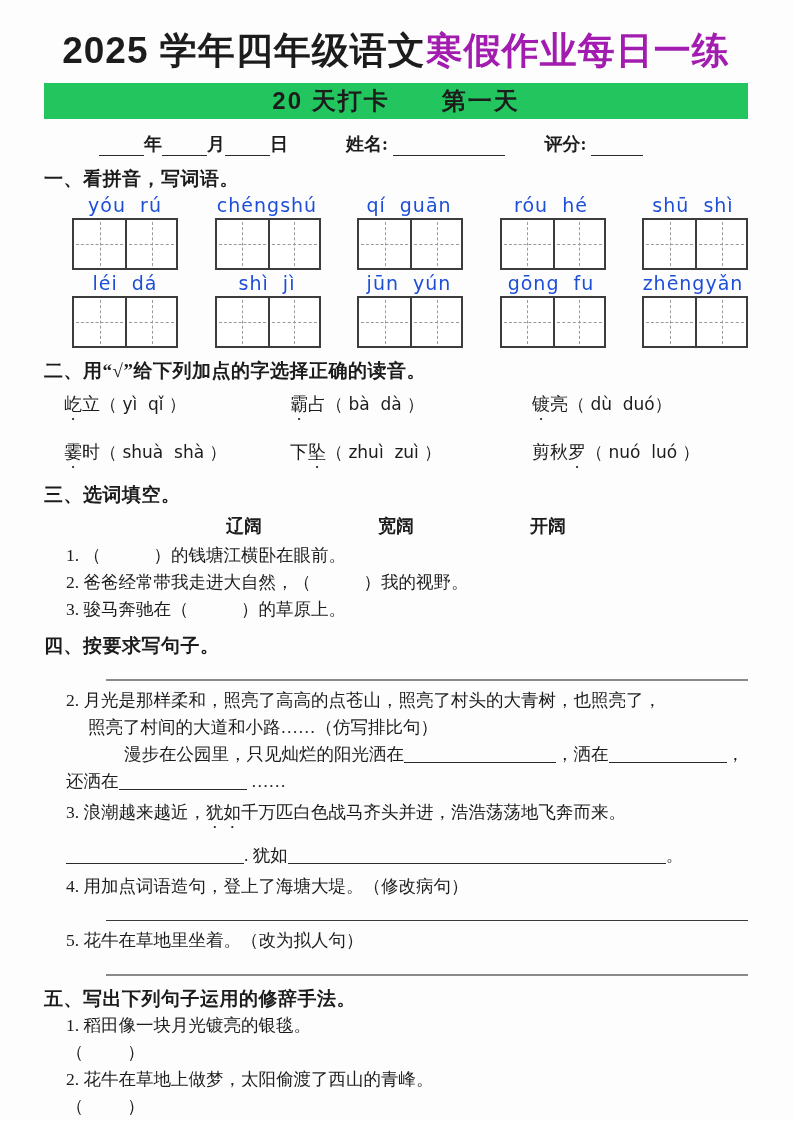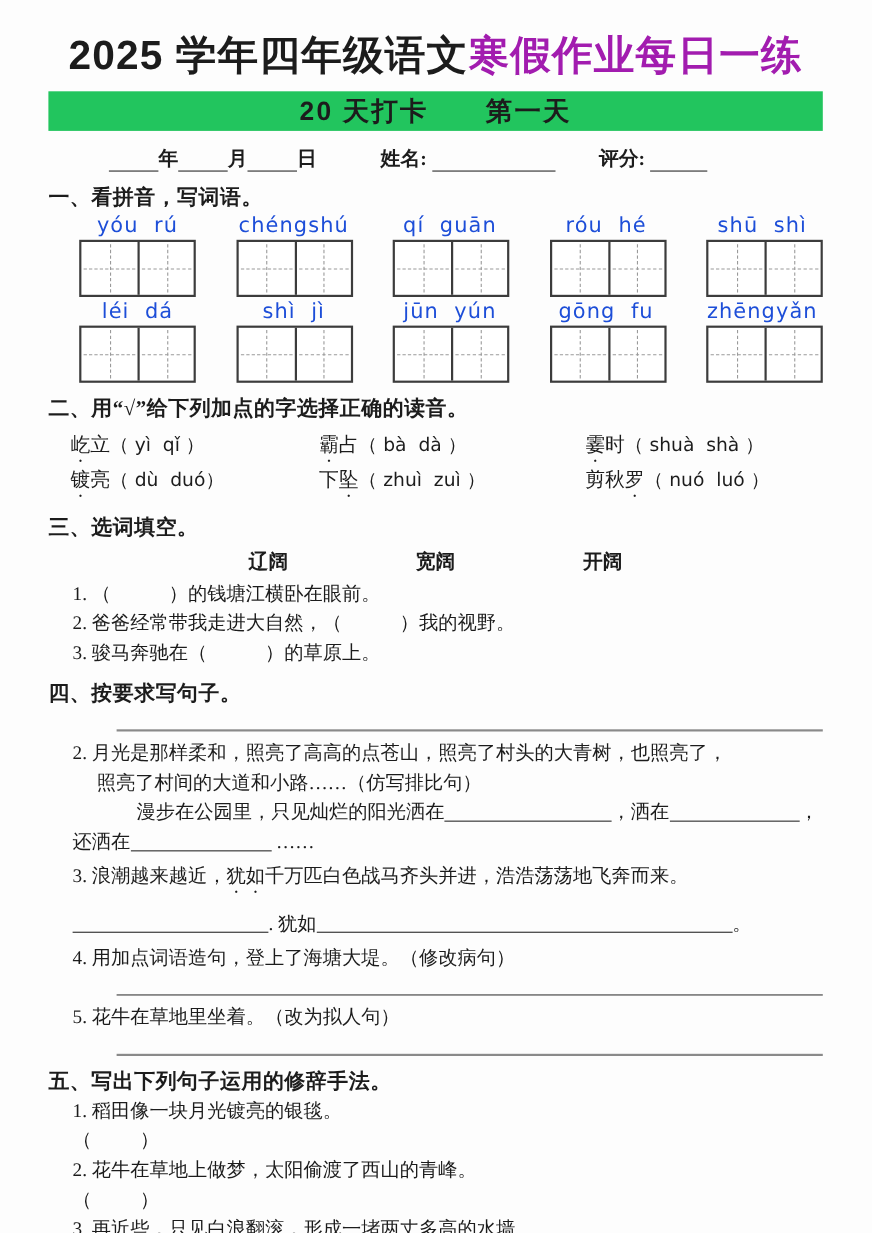--- a/index.html
+++ b/index.html
@@ -36,21 +36,21 @@
   .cell::before { content:''; position:absolute; left:50%; top:2px; bottom:2px;
                   border-left:1.4px dashed #9a9a9a; }
   .cell::after  { content:''; position:absolute; top:50%; left:2px; right:2px;
                   border-top:1.4px dashed #9a9a9a; }
 
   
   .em-dot { -webkit-text-emphasis:filled dot #1c1c1c; -webkit-text-emphasis-position:under right;
             text-emphasis:filled dot #1c1c1c; text-emphasis-position:under right; }
 
   
-  .s2-grid { display:grid; grid-template-columns:226px 242px auto; row-gap:0;
+  .s2-grid { display:grid; grid-template-columns:226px 242px auto; row-gap:16px;
              padding-left:20px; font-size:18px; margin-top:8px; }
   .opts { font-family:"DejaVu Sans", sans-serif; font-size:17px; white-space:pre; }
 
   
   .bank { display:flex; justify-content:center; gap:116px; font-size:18px;
           font-weight:600; margin:6px 0 4px 0; }
 
   
   .q { margin-top:4px; }
   .indent { padding-left:22px; }
@@ -137,22 +137,22 @@
     <div class="tian">
         <div class="cell"></div>
         <div class="cell"></div>
       </div>
   </div>
 
   <div class="sec-head">二、用“√”给下列加点的字选择正确的读音。</div>
   <div class="s2-grid">
     <div><span class="em-dot">屹</span><span>立</span><span class="opts">（ yì  qǐ ）</span></div>
     <div><span class="em-dot">霸</span><span>占</span><span class="opts">（ bà  dà ）</span></div>
+    <div><span class="em-dot">镀</span><span>亮</span><span class="opts">（ dù  duó）</span></div>
     <div><span class="em-dot">霎</span><span>时</span><span class="opts">（ shuà  shà ）</span></div>
-    <div><span class="em-dot">镀</span><span>亮</span><span class="opts">（ dù  duó）</span></div>
     <div><span>下</span><span class="em-dot">坠</span><span class="opts">（ zhuì  zuì ）</span></div>
     <div><span>剪秋</span><span class="em-dot">罗</span><span class="opts">（ nuó  luó ）</span></div>
   </div>
 
   <div class="sec-head">三、选词填空。</div>
   <div class="bank">
     <span>辽阔</span>
     <span>宽阔</span>
     <span>开阔</span>
   </div>

